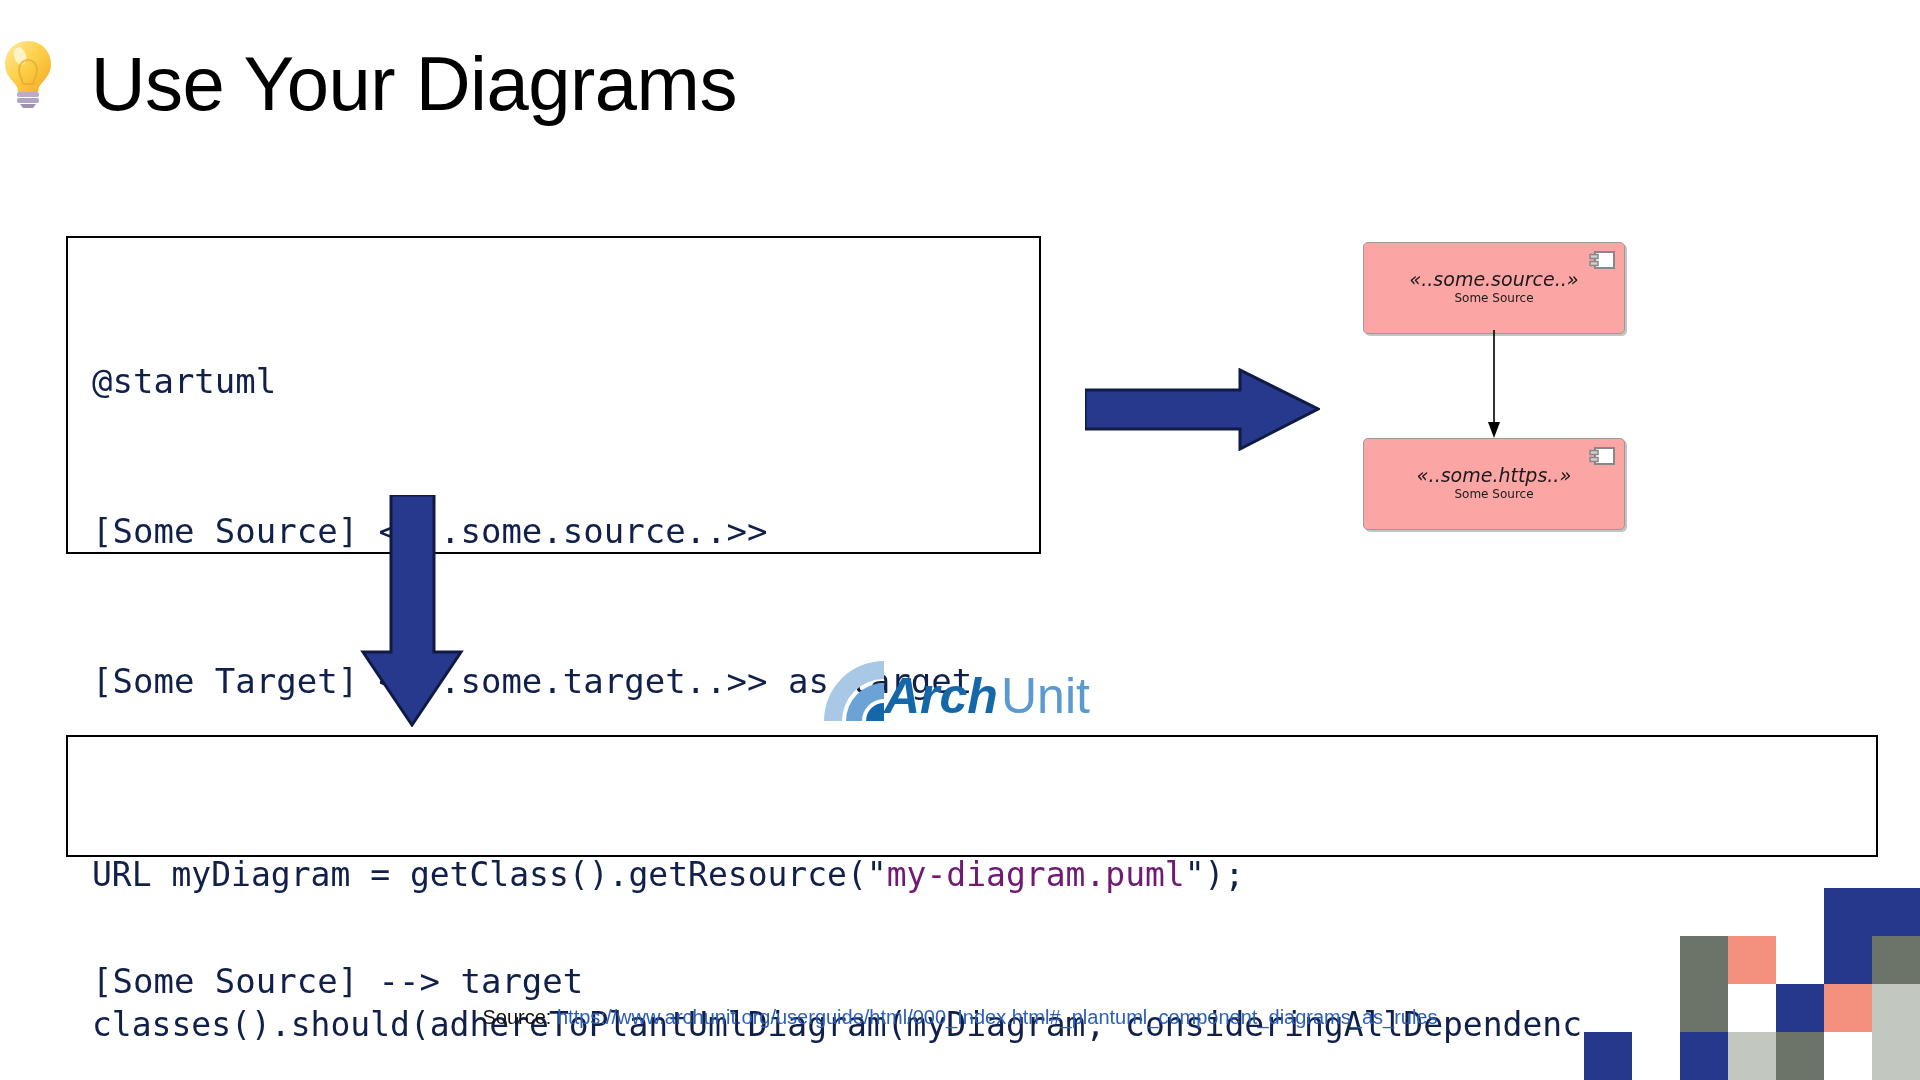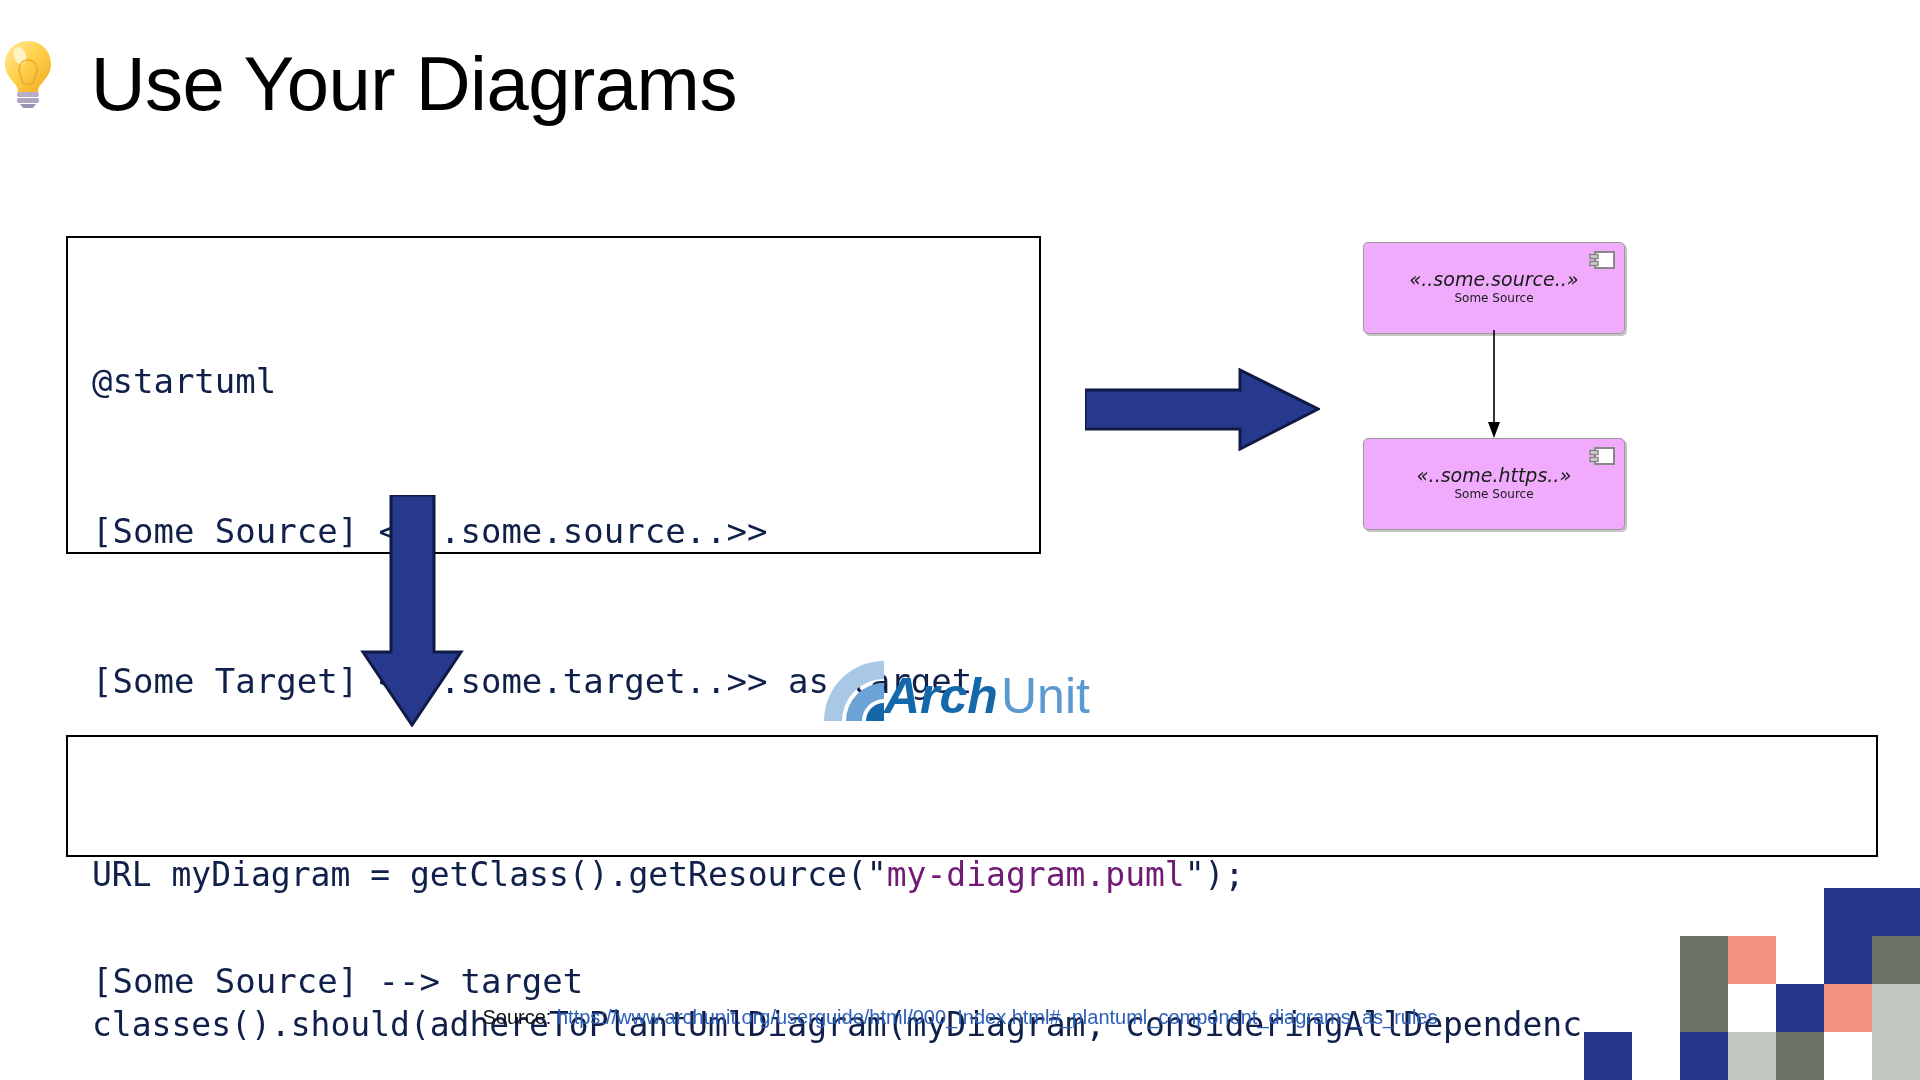--- a/index.html
+++ b/index.html
@@ -84,21 +84,21 @@
     left: 1363px;
     top: 242px;
     width: 270px;
     height: 310px;
   }
   .uml-node {
     position: absolute;
     left: 0;
     width: 262px;
     height: 92px;
-    background: #f0abfc;
+    background: #fca5a5;
     border: 1px solid #9a9a9a;
     border-radius: 5px;
     box-sizing: border-box;
     box-shadow: 2px 2px 0 rgba(150,150,150,0.55);
     display: flex;
     flex-direction: column;
     align-items: center;
     justify-content: center;
   }
   #uml-source { top: 0; }

